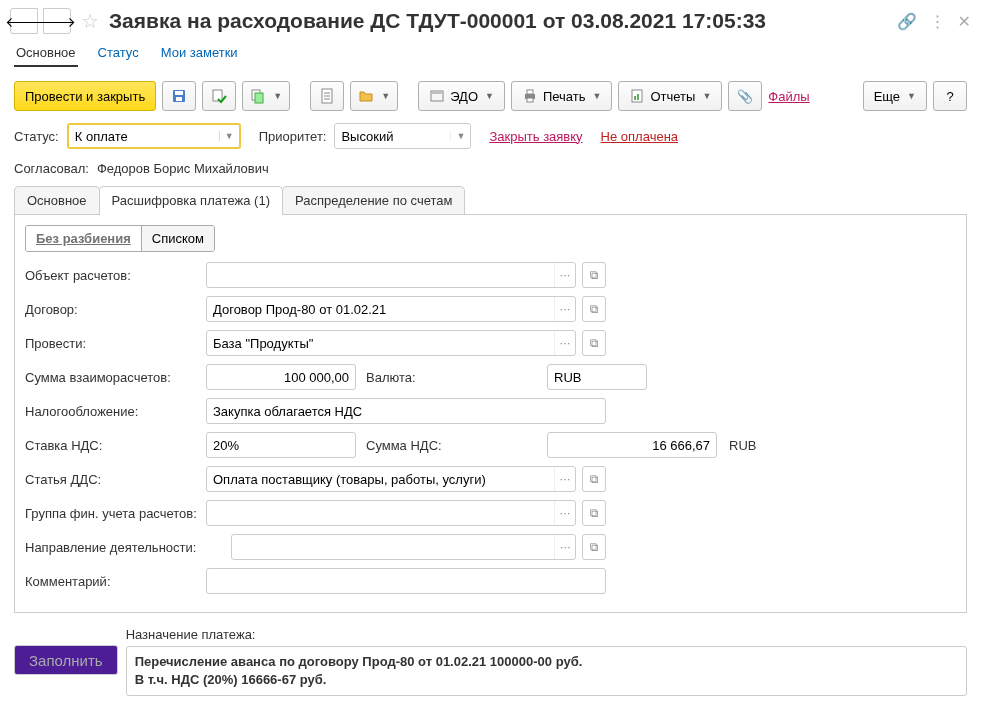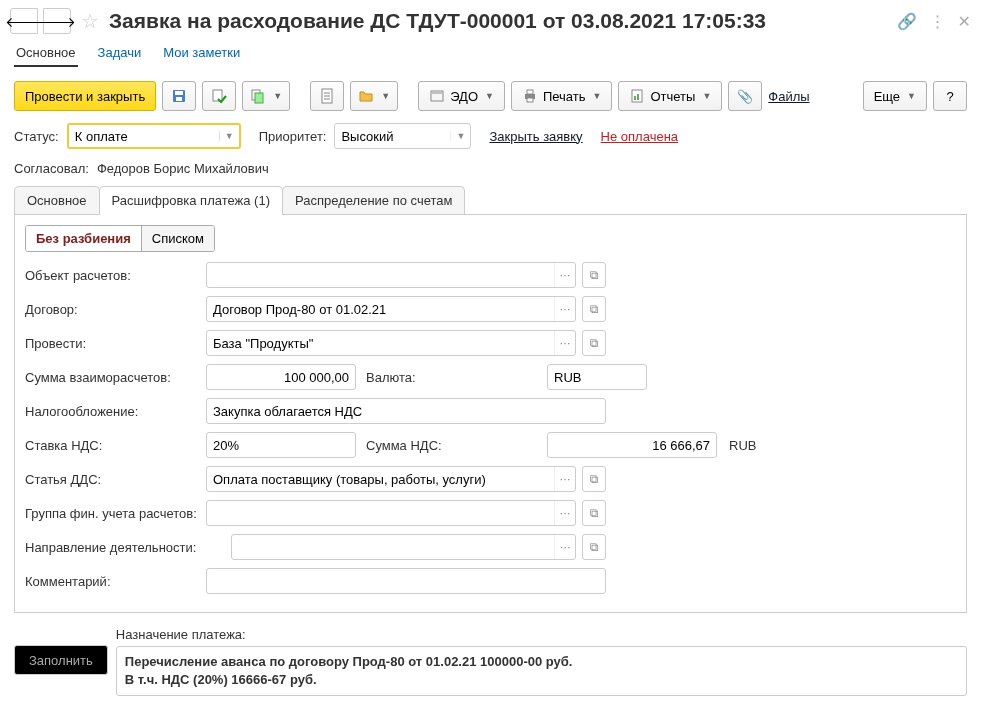--- a/index.html
+++ b/index.html
@@ -73,21 +73,21 @@
     white-space: nowrap;
   }
   .btn-yellow {
     background: linear-gradient(#ffe65c, #ffd91a);
     border-color: #d4b300;
     font-weight: normal;
   }
   .btn-icon { width: 34px; justify-content: center; padding: 0; }
   .btn .caret { font-size: 9px; color: #666; margin-left: 2px; }
   .toolbar-spacer { flex: 1; }
-  .link { color: #0f172a; text-decoration: underline; cursor: pointer; }
+  .link { color: #be185d; text-decoration: underline; cursor: pointer; }
 
   .status-row {
     display: flex;
     align-items: center;
     padding: 0 14px 12px 14px;
     gap: 8px;
   }
   .status-row label { min-width: auto; }
   .status-field {
     border: 2px solid #f0c93e;
@@ -166,22 +166,23 @@
   }
   .mode-btn {
     padding: 5px 10px;
     background: #f5f5f5;
     cursor: pointer;
     border: none;
     font-size: 13px;
   }
   .mode-btn.active {
     background: #fff;
-    color: #7f1d1d;
+    color: #737373;
     font-weight: bold;
+    text-decoration: underline;
   }
   .mode-btn + .mode-btn { border-left: 1px solid #aaa; }
 
   .form-row {
     display: flex;
     align-items: center;
     margin-bottom: 8px;
     gap: 6px;
   }
   .form-row > label {
@@ -234,25 +235,25 @@
   .bottom-area {
     display: flex;
     padding: 14px;
     gap: 8px;
     align-items: flex-start;
   }
   .fill-btn {
     height: 30px;
     border: 1px solid #ccc;
     border-radius: 3px;
-    background: #000000;
+    background: #4c1d95;
     padding: 0 14px;
     color: #aaa;
     cursor: pointer;
-    font-size: 13px;
+    font-size: 15px;
   }
   .purpose-block { flex: 1; }
   .purpose-label { margin-bottom: 4px; display: block; }
   .purpose-box {
     border: 1px solid #ccc;
     border-radius: 3px;
     padding: 6px 8px;
     min-height: 48px;
     line-height: 1.4;
     font-size: 13px;
@@ -271,21 +272,21 @@
   <span class="window-title">Заявка на расходование ДС ТДУТ-000001 от 03.08.2021 17:05:33</span>
   <div class="title-right">
     <span>🔗</span>
     <span>⋮</span>
     <span>✕</span>
   </div>
 </div>
 
 <div class="section-tabs">
   <div class="section-tab active">Основное</div>
-  <div class="section-tab">Задачи</div>
+  <div class="section-tab">Статус</div>
   <div class="section-tab">Мои заметки</div>
 </div>
 
 <div class="toolbar">
   <button class="btn btn-yellow">Провести и закрыть</button>
   <button class="btn btn-icon">
     <svg class="ico" viewBox="0 0 16 16">
         <rect x="2" y="2" width="12" height="12" fill="#4a7ec9" rx="1"></rect>
         <rect x="4" y="3" width="8" height="4" fill="#fff"></rect>
         <rect x="5" y="9" width="6" height="4" fill="#fff"></rect>

